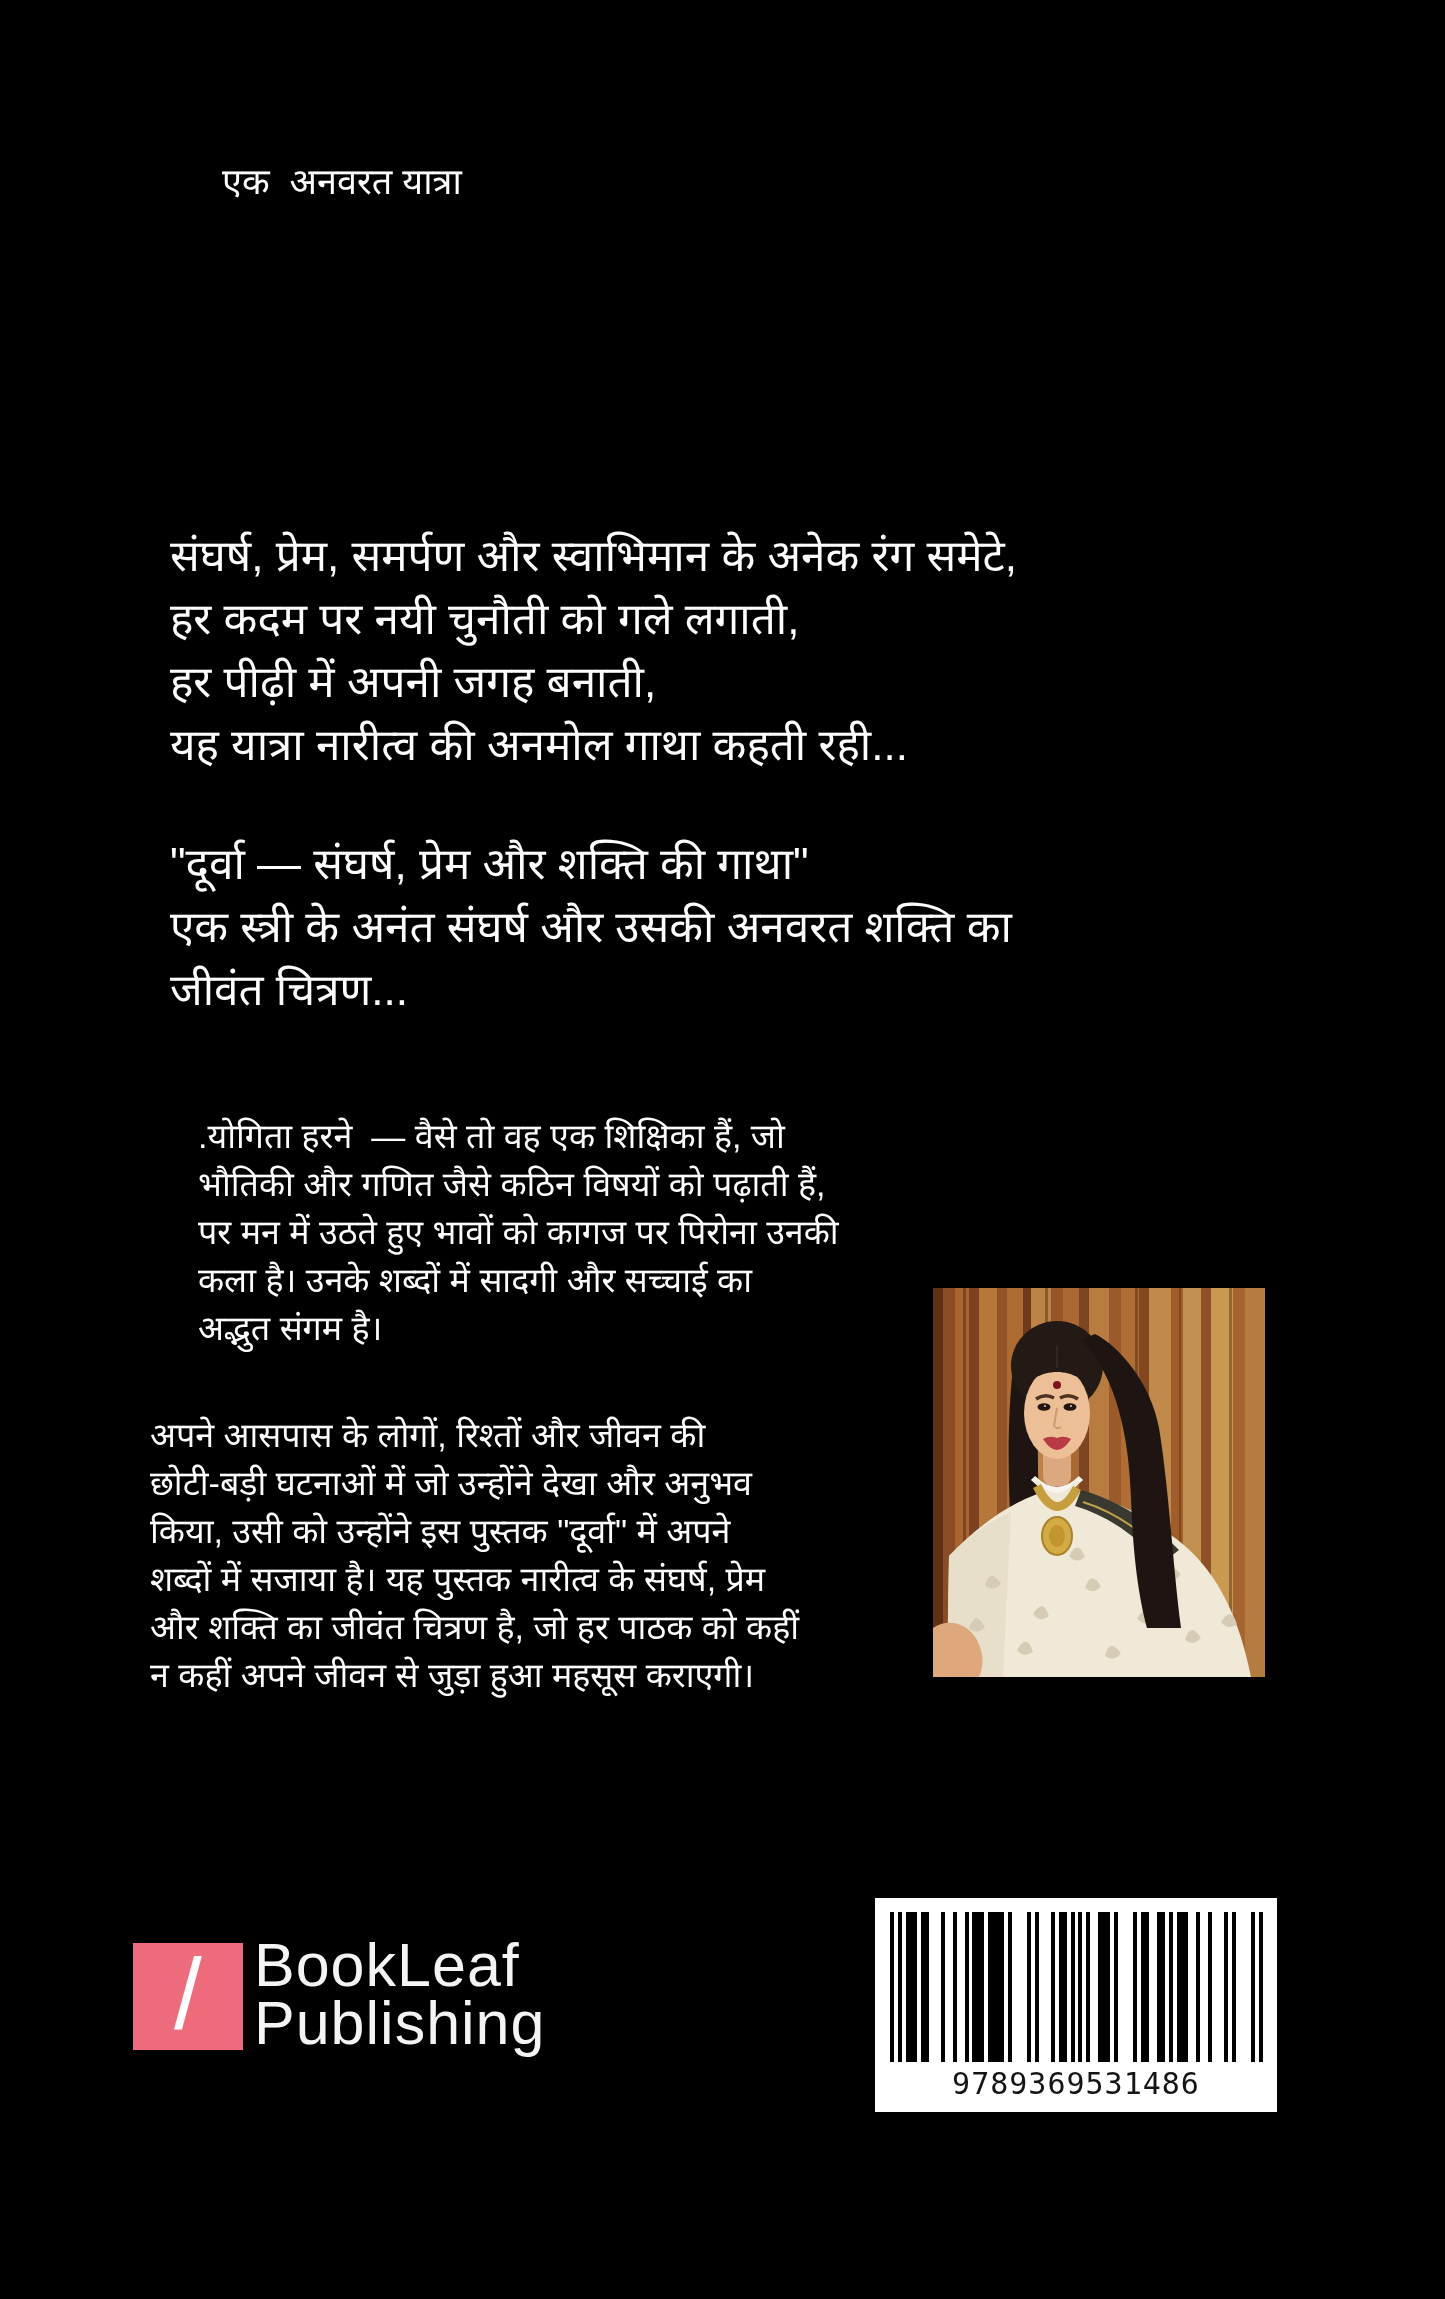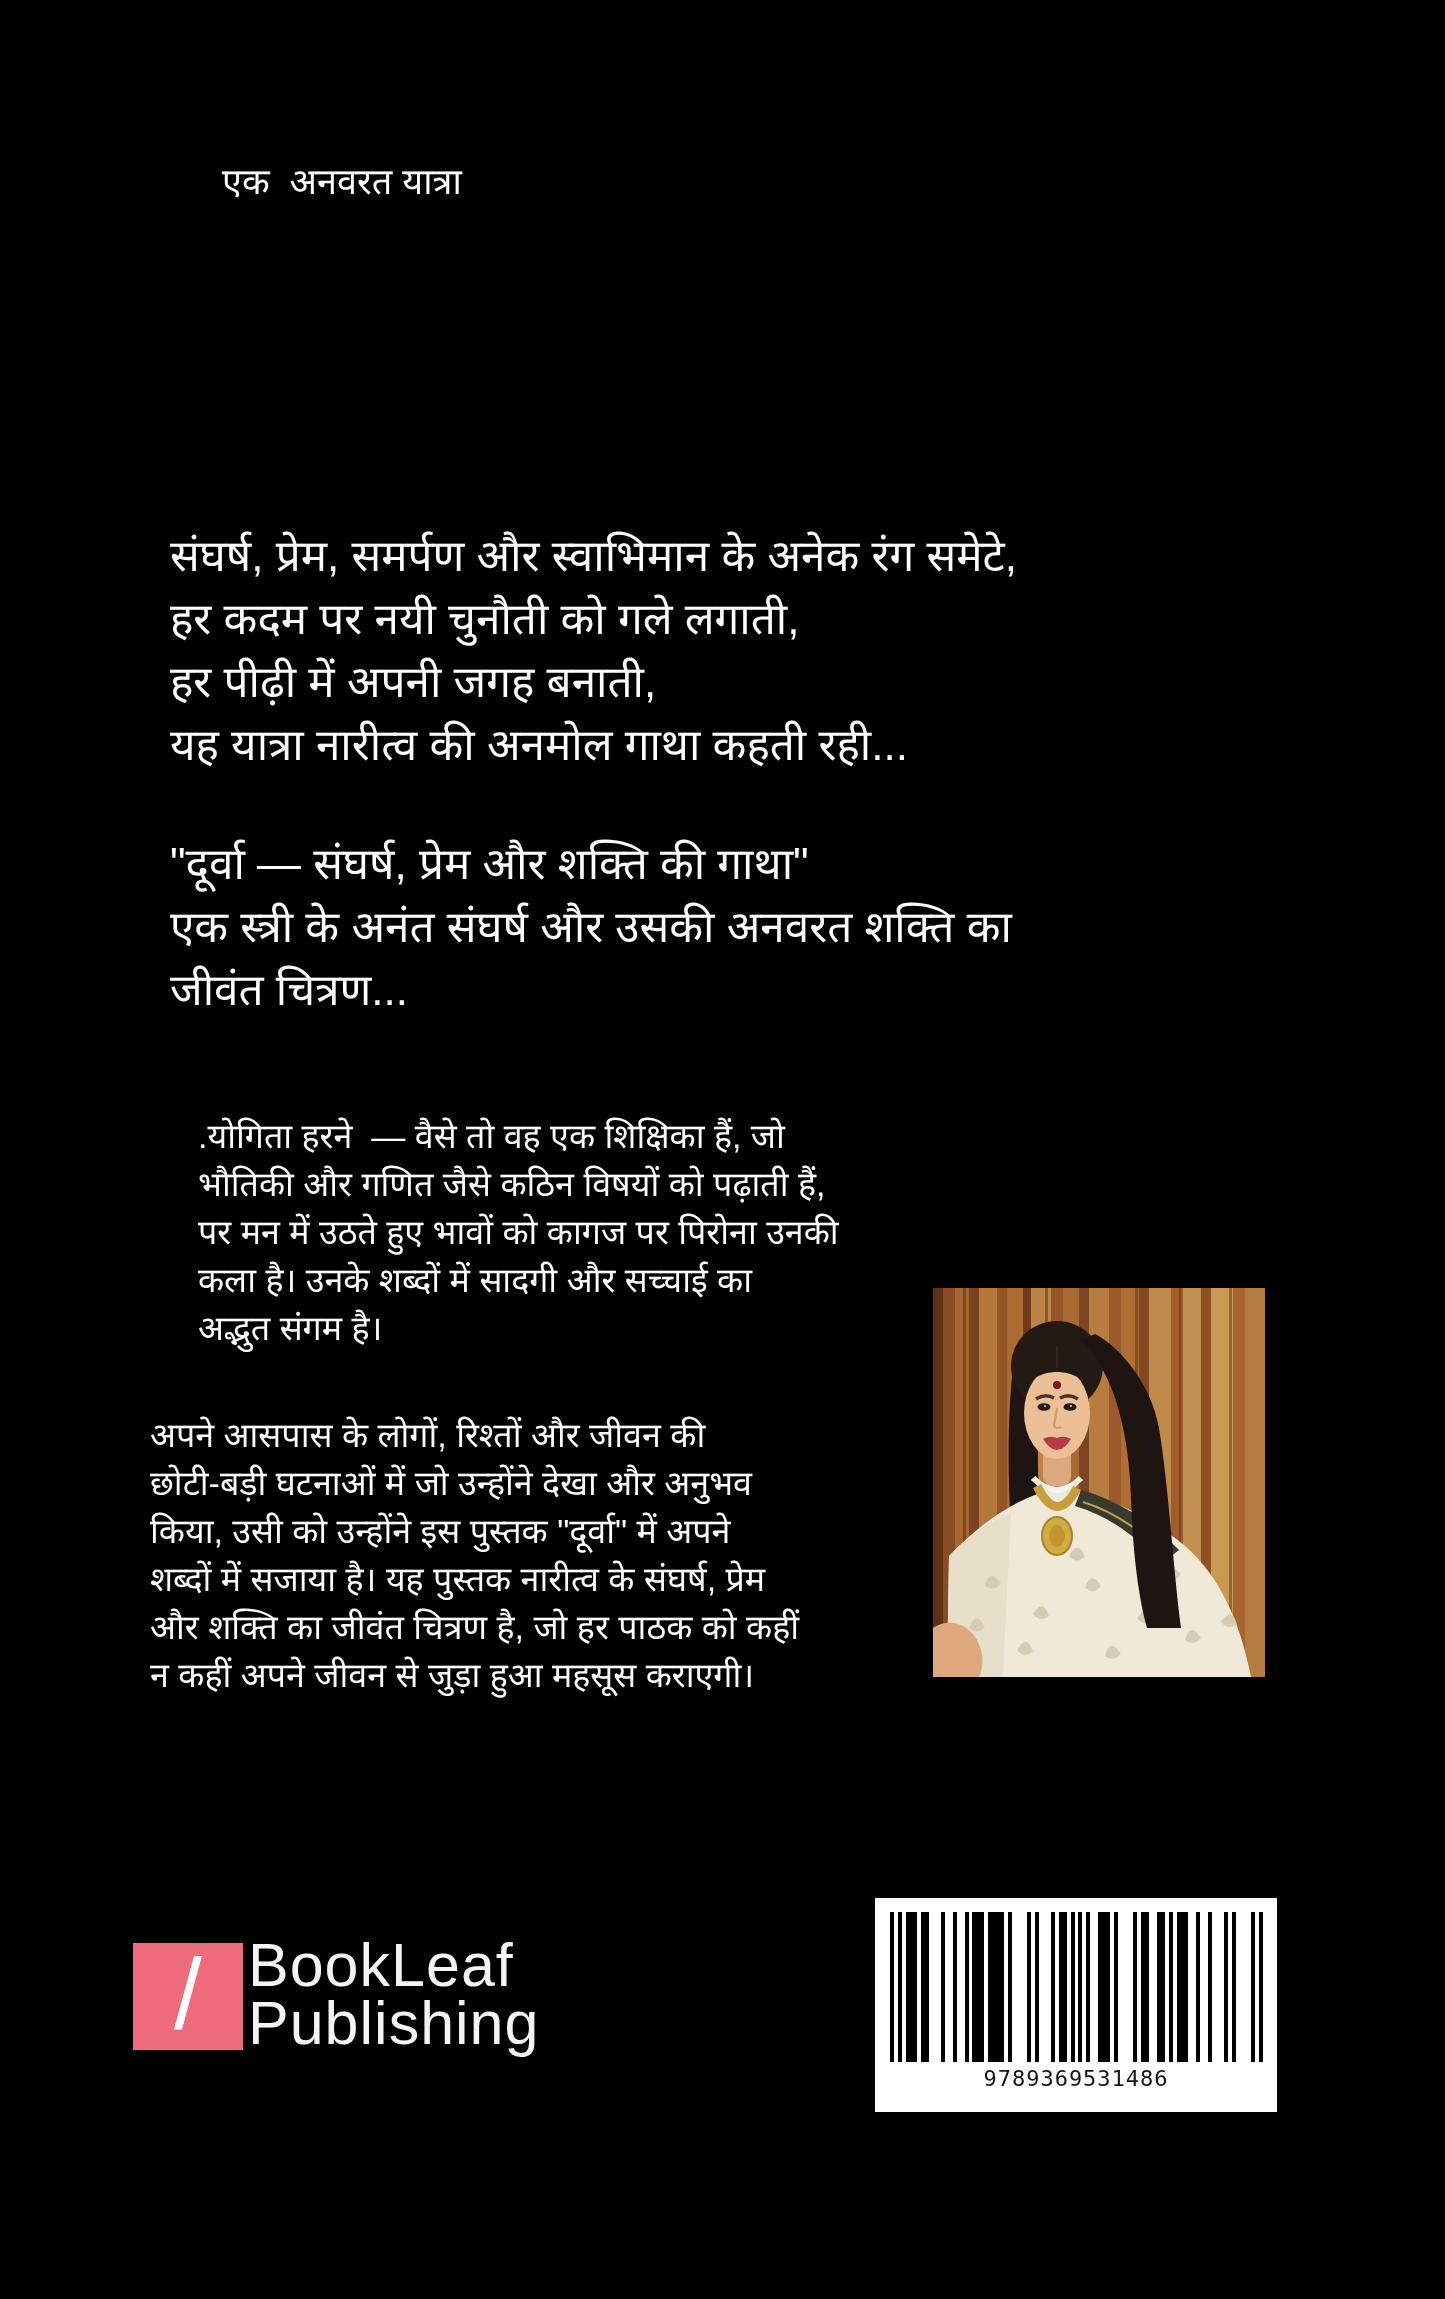--- a/index.html
+++ b/index.html
@@ -34,21 +34,21 @@
   .logo-mark{
     position:absolute;left:133px;top:1943px;width:110px;height:107px;
     display:flex;align-items:center;justify-content:center;
     background:#ee6b7c;
   }
   .logo-slash{
     font-size:100px;font-weight:300;line-height:1;color:#fff;
     transform:translateY(-3px);
   }
   .pub-name{
-    position:absolute;left:248px;top:1936px;
+    position:absolute;left:254px;top:1936px;
     font-size:61px;line-height:58px;font-weight:300;letter-spacing:1px;
     color:#f4f4f4;
   }
   .pub-name span{display:block;}
   .pub-regions{
     position:absolute;left:133px;top:2068px;width:410px;
     text-align:center;font-size:31px;font-weight:300;letter-spacing:1px;
     color:#ececec;
   }
 
@@ -56,21 +56,21 @@
     position:absolute;left:875px;top:1898px;width:402px;height:214px;
     background:#fff;
   }
   .barcode-bars{
     position:absolute;left:15px;top:14px;width:373px;height:150px;
   }
   .barcode-number{
     position:absolute;left:0;right:0;top:168px;
     text-align:center;color:#151515;
     font-family:"DejaVu Sans Mono",monospace;
-    font-size:22px;letter-spacing:1px;
+    font-size:30px;letter-spacing:1px;
   }
 </style>
 </head>
 <body>
 
 <div class="page">
 
   <div class="poem-title deva">एक  अनवरत यात्रा</div>
 
   <div class="stanza stanza2 deva">संघर्ष, प्रेम, समर्पण और स्वाभिमान के अनेक रंग समेटे,

